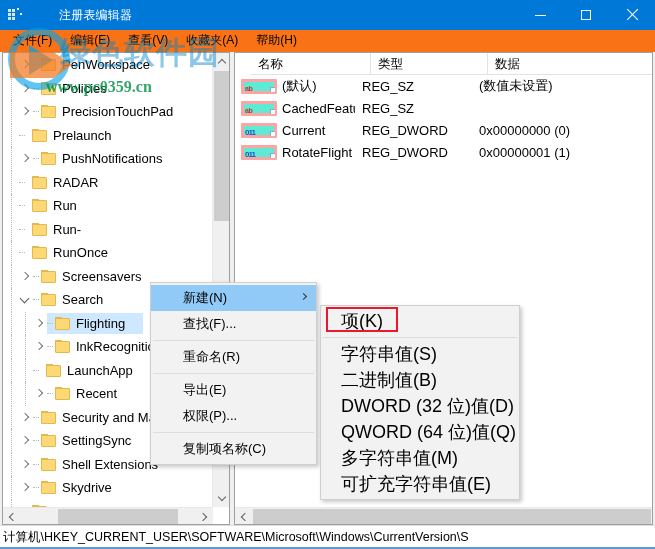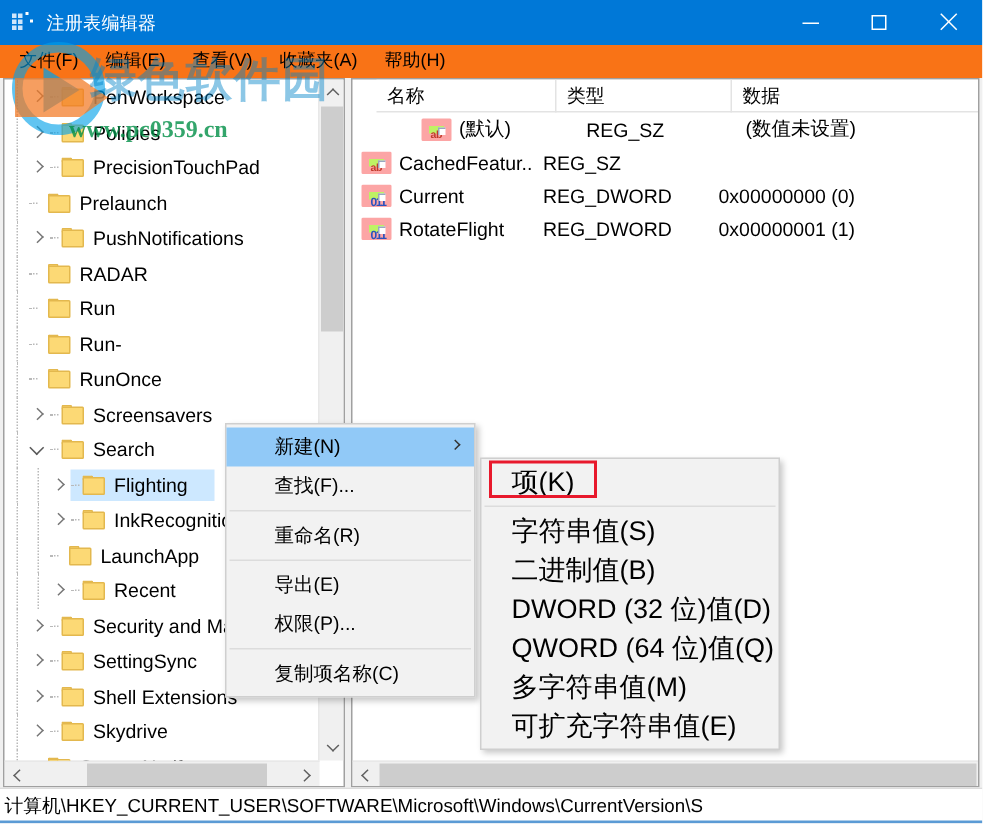--- a/index.html
+++ b/index.html
@@ -15,21 +15,21 @@
     width: 655px; height: 549px;
     background: #f0f0f0;
     overflow: hidden;
   }
 
   
   .titlebar {
     position: absolute; left: 0; top: 0;
     width: 655px; height: 30px;
     background: #0078d7;
-    display: flex; align-items: center;
+    display: flex; align-items: center; gap: 28px;
   }
   .titlebar-icon {
     width: 16px; height: 16px;
     margin-left: 8px; margin-right: 7px;
     position: relative; flex: 0 0 auto;
   }
   .titlebar-icon .blk {
     position: absolute; background: #cfe6fb;
   }
   .title-text {
@@ -227,24 +227,24 @@
   .list-body { position: absolute; left: 0; top: 22px; width: 419px; }
   .lrow {
     height: 22px;
     display: flex; align-items: center;
     font-size: 13px; color: #000;
     white-space: nowrap;
   }
   .lcell { overflow: hidden; padding-left: 7px; }
   .lcell.name { display: flex; align-items: center; padding-left: 6px; }
   .vicon {
-    width: 20px; height: 15px; flex: 0 0 auto; margin-right: 5px;
+    width: 36px; height: 15px; flex: 0 0 auto; margin-right: 5px;
     position: relative;
-    background: #bef264;
-    border: 5px solid #fca5a5;
+    background: #5eead4;
+    border: 3px solid #fca5a5;
     border-radius: 1px;
   }
   .vicon .fold {
     position: absolute; right: -1px; bottom: -1px;
     width: 5px; height: 5px;
     background: #ffffff;
     border-left: 1px solid #9aa7c0;
     border-top: 1px solid #9aa7c0;
   }
   .vicon .txt {
@@ -682,21 +682,21 @@
     </div>
 
     <div class="list-pane">
       <div class="list-header" id="listhead">
           <div class="hcell" style="width: 120px;">名称</div>
           <div class="hcell" style="width: 117px;">类型</div>
           <div class="hcell" style="width: 181px;">数据</div>
         </div>
       <div class="list-body" id="listbody">
           <div class="lrow">
-            <div class="lcell name" style="width: 120px; margin-left: 40px;">
+            <div class="lcell name" style="width: 120px;">
               <div class="vicon sz">
                 <div class="txt">ab</div>
                 <div class="fold"></div>
               </div>
               <span>(默认)</span>
             </div>
             <div class="lcell" style="width: 117px;">REG_SZ</div>
             <div class="lcell" style="width: 181px;">(数值未设置)</div>
           </div>
           <div class="lrow">

